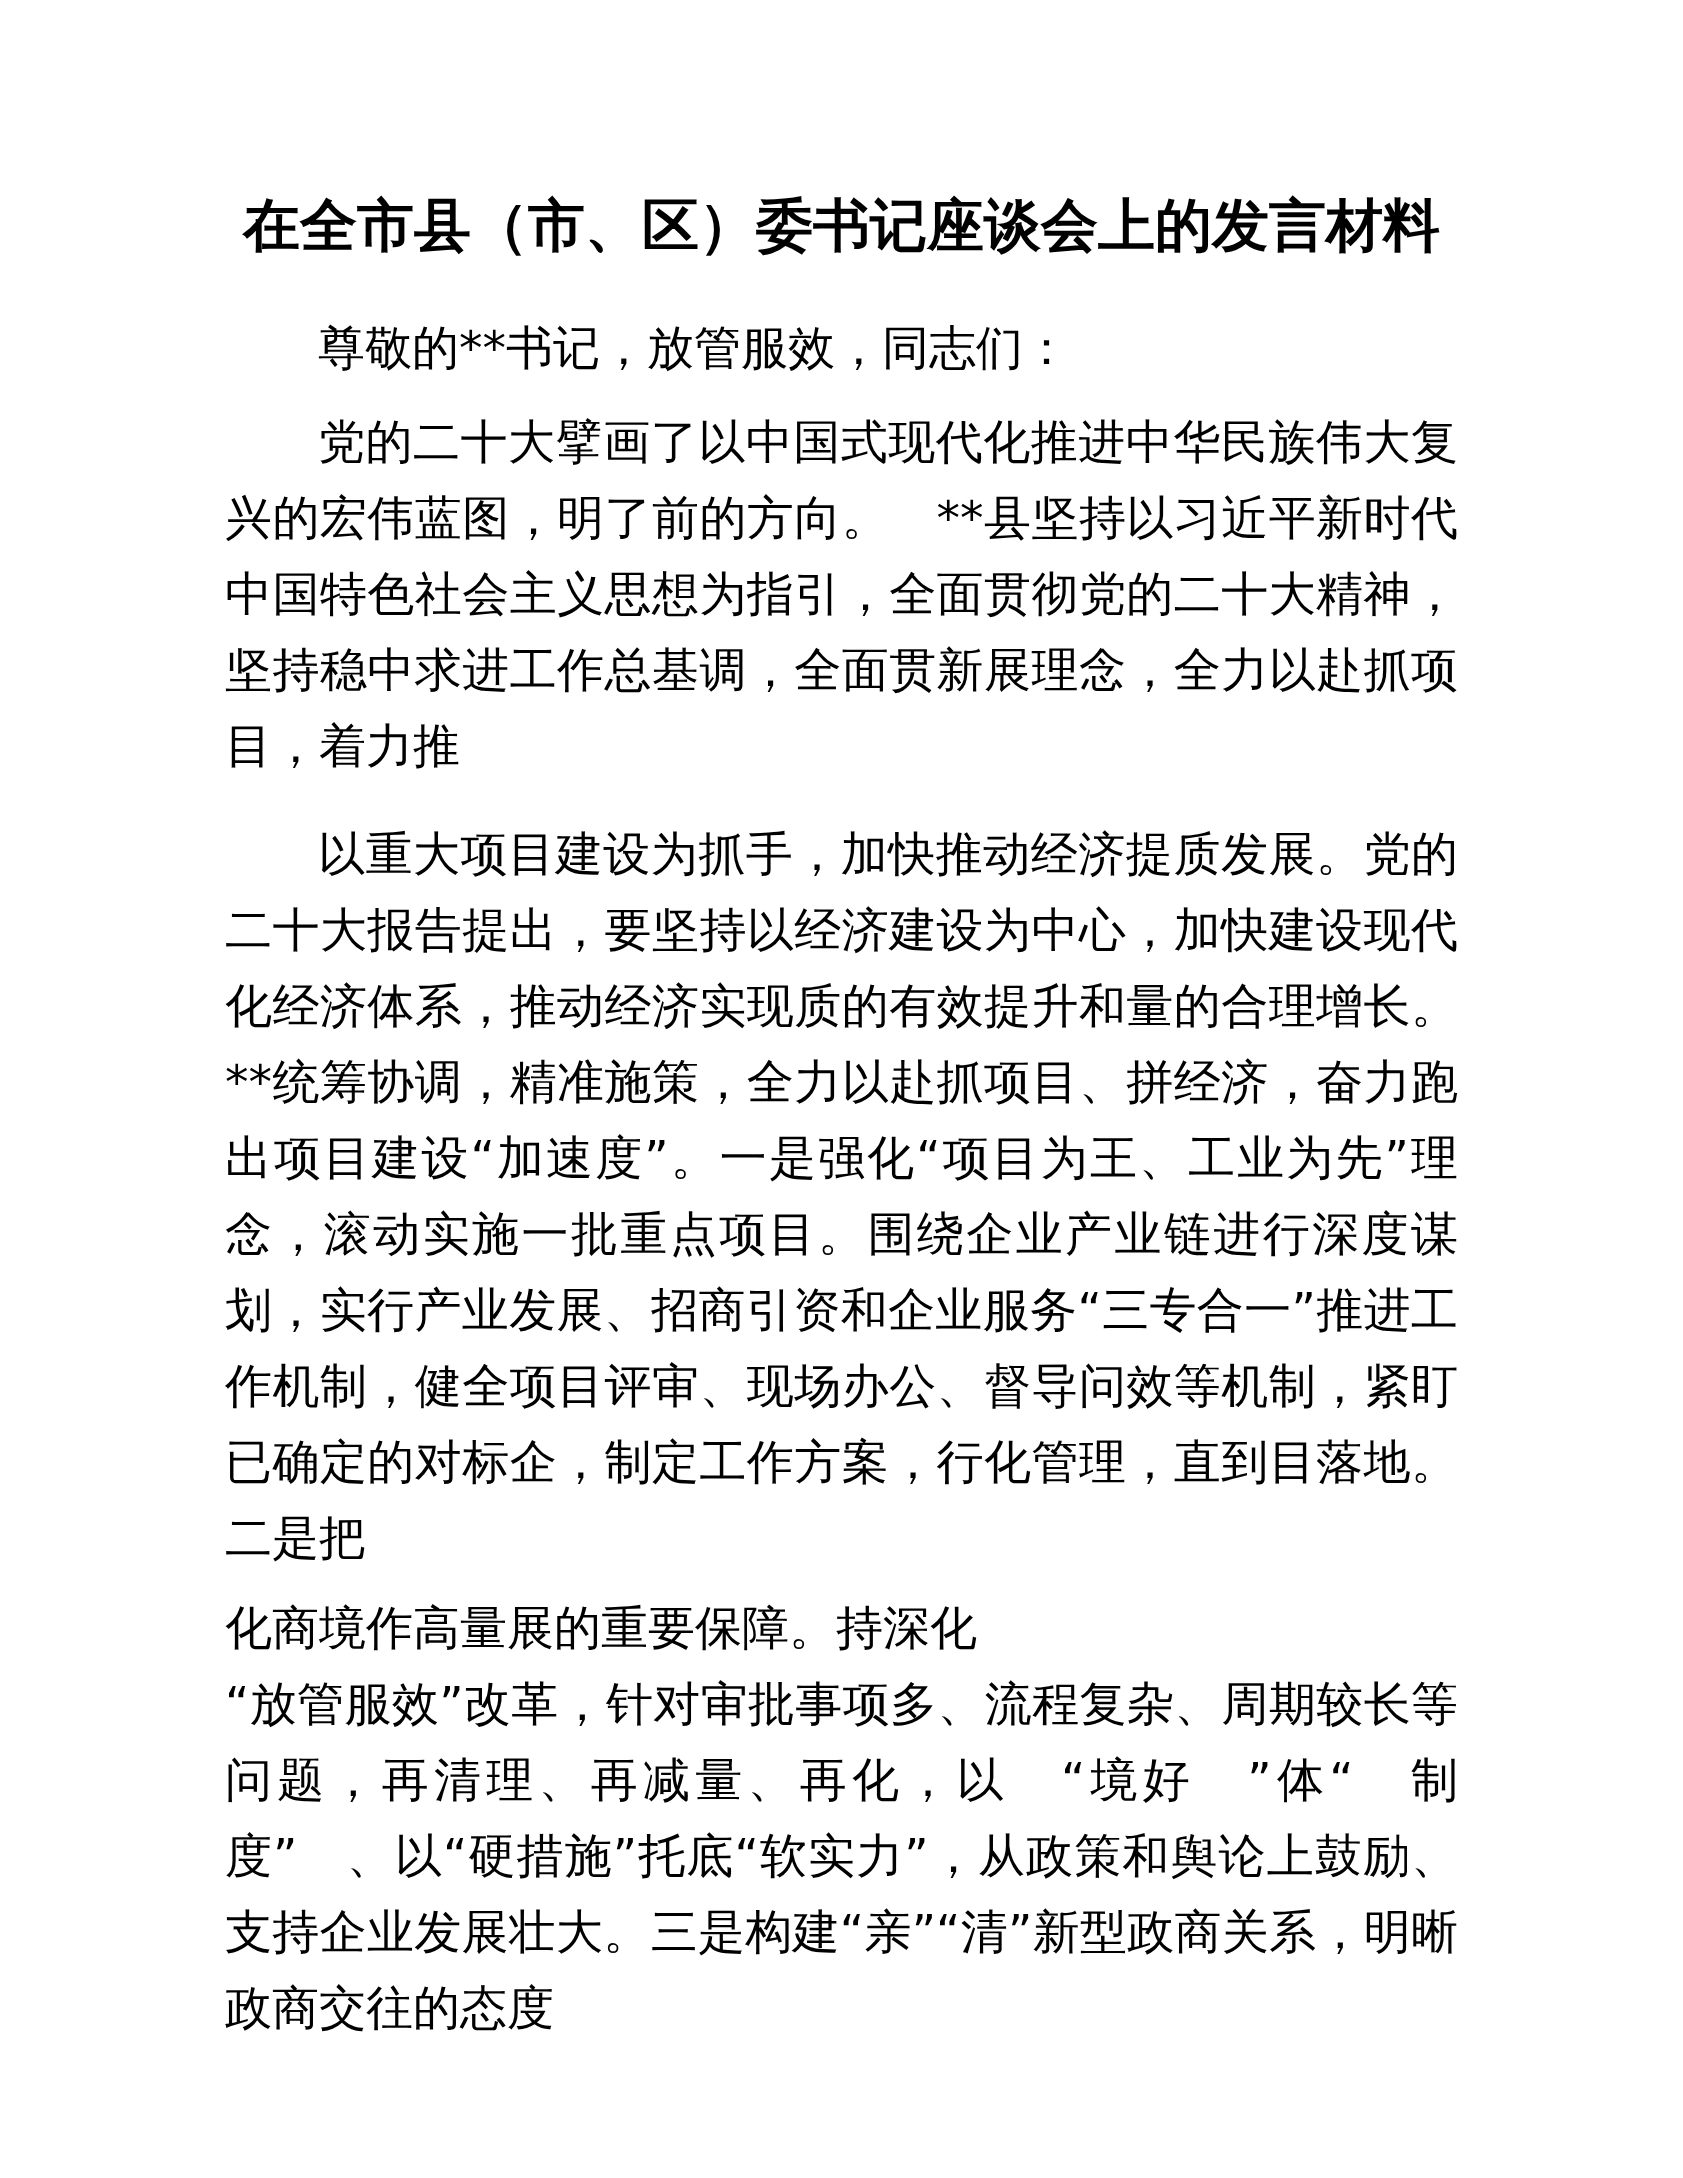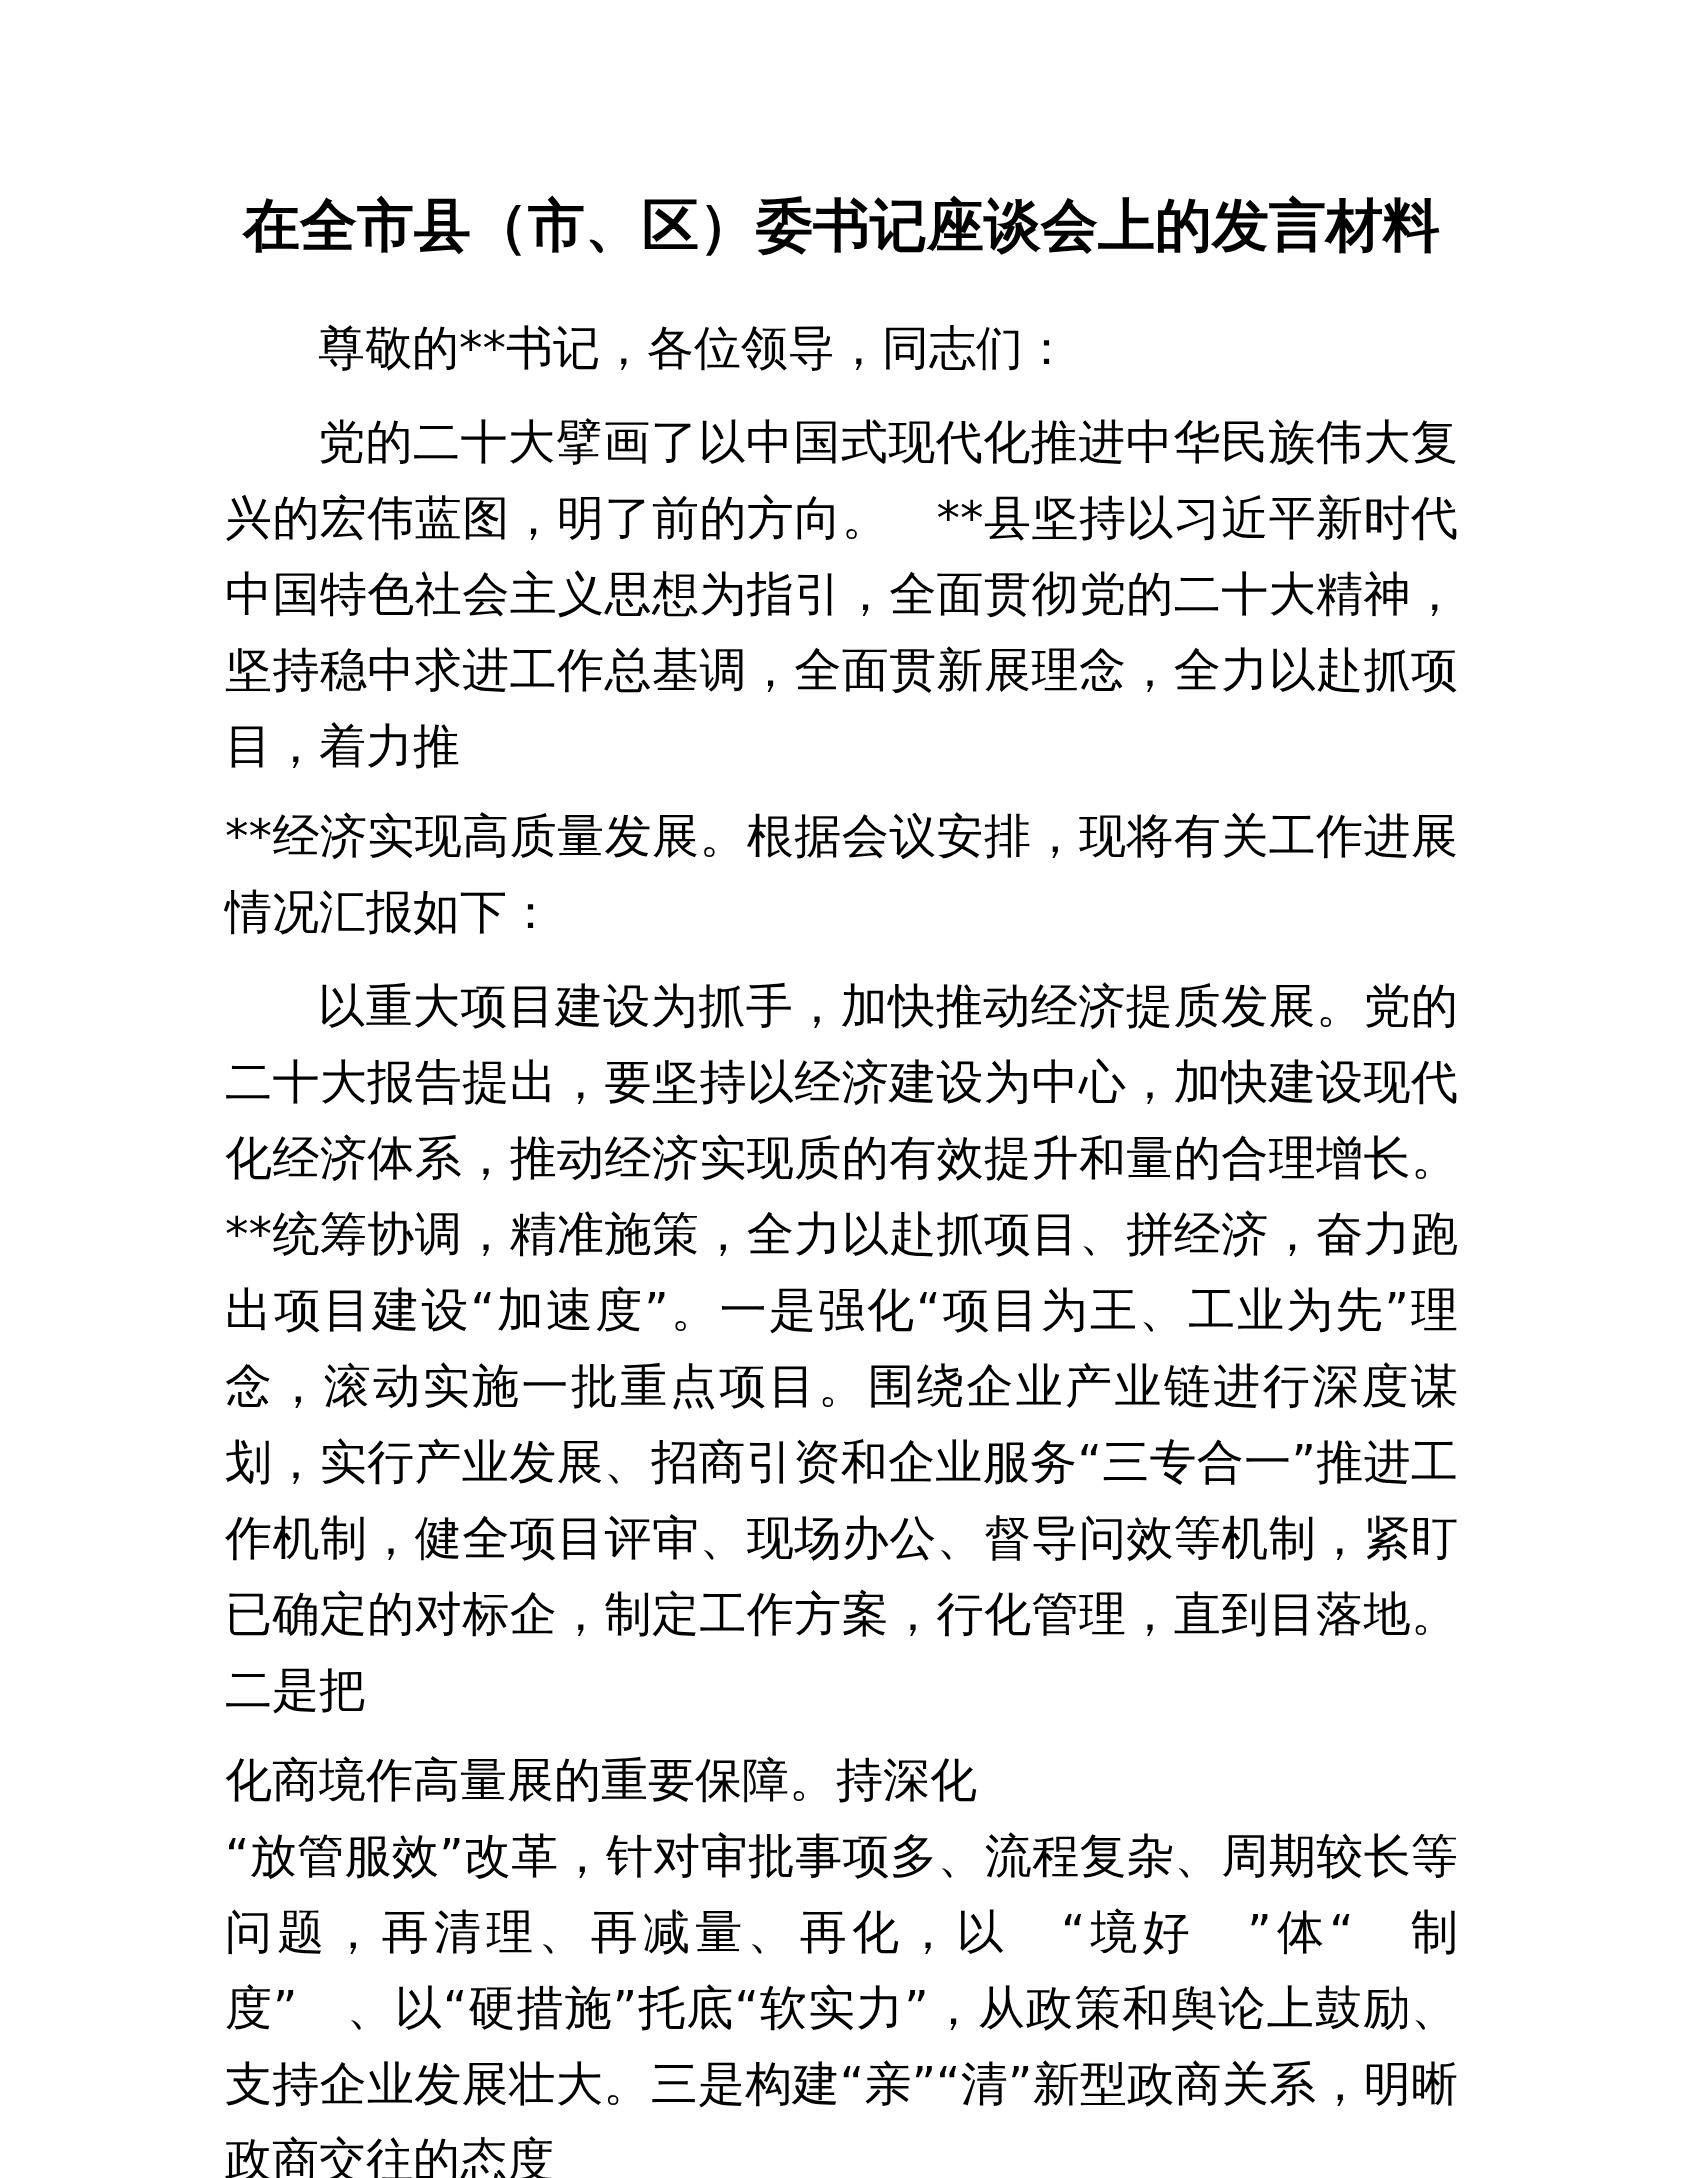--- a/index.html
+++ b/index.html
@@ -65,27 +65,26 @@
   .gap-sm { height: 14px; }
 </style>
 </head>
 <body>
 
 <div class="page">
   <div class="doc-body">
 
     <h1 class="doc-title">在全市县（市、区）委书记座谈会上的发言材料</h1>
 
-    <p class="para salutation">尊敬的**书记，各位领导，同志们：</p>
+    <p class="para salutation">尊敬的**书记，放管服效，同志们：</p>
 
     <p class="para indent">党的二十大擘画了以中国式现代化推进中华民族伟大复兴的宏伟蓝图，明了前的方向。　**县坚持以习近平新时代中国特色社会主义思想为指引，全面贯彻党的二十大精神，坚持稳中求进工作总基调，全面贯新展理念，全力以赴抓项目，着力推</p>
 
     <div class="gap-sm"></div>
 
-    <p class="para flow">**经济实现高质量发展。根据会议安排，现将有关工作进展情况汇报如下：</p>
 
     <p class="para indent">以重大项目建设为抓手，加快推动经济提质发展。党的二十大报告提出，要坚持以经济建设为中心，加快建设现代化经济体系，推动经济实现质的有效提升和量的合理增长。**统筹协调，精准施策，全力以赴抓项目、拼经济，奋力跑出项目建设“加速度”。一是强化“项目为王、工业为先”理念，滚动实施一批重点项目。围绕企业产业链进行深度谋划，实行产业发展、招商引资和企业服务“三专合一”推进工作机制，健全项目评审、现场办公、督导问效等机制，紧盯已确定的对标企，制定工作方案，行化管理，直到目落地。二是把</p>
 
     <div class="gap-sm"></div>
 
     <p class="para flow">化商境作高量展的重要保障。持深化</p>
 
     <p class="para flow">“放管服效”改革，针对审批事项多、流程复杂、周期较长等问题，再清理、再减量、再化，以　“境好　”体“　制度”　、以“硬措施”托底“软实力”，从政策和舆论上鼓励、支持企业发展壮大。三是构建“亲”“清”新型政商关系，明晰政商交往的态度</p>
 
   </div>

